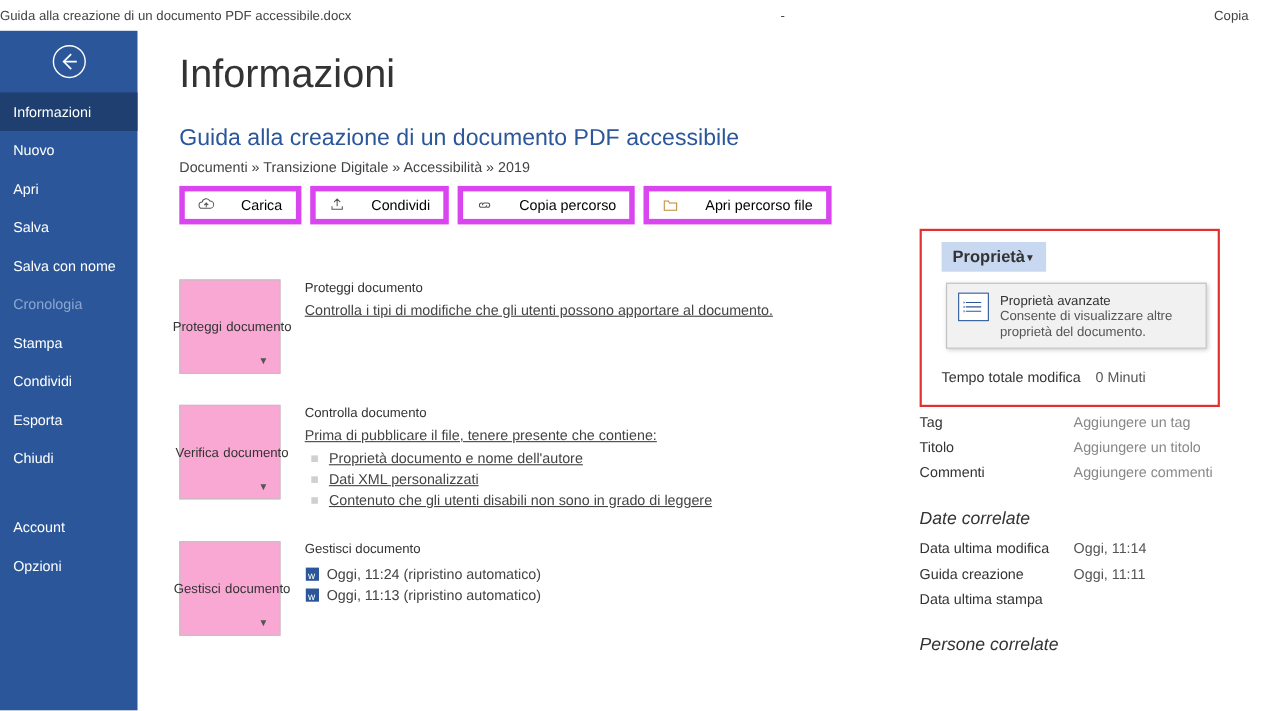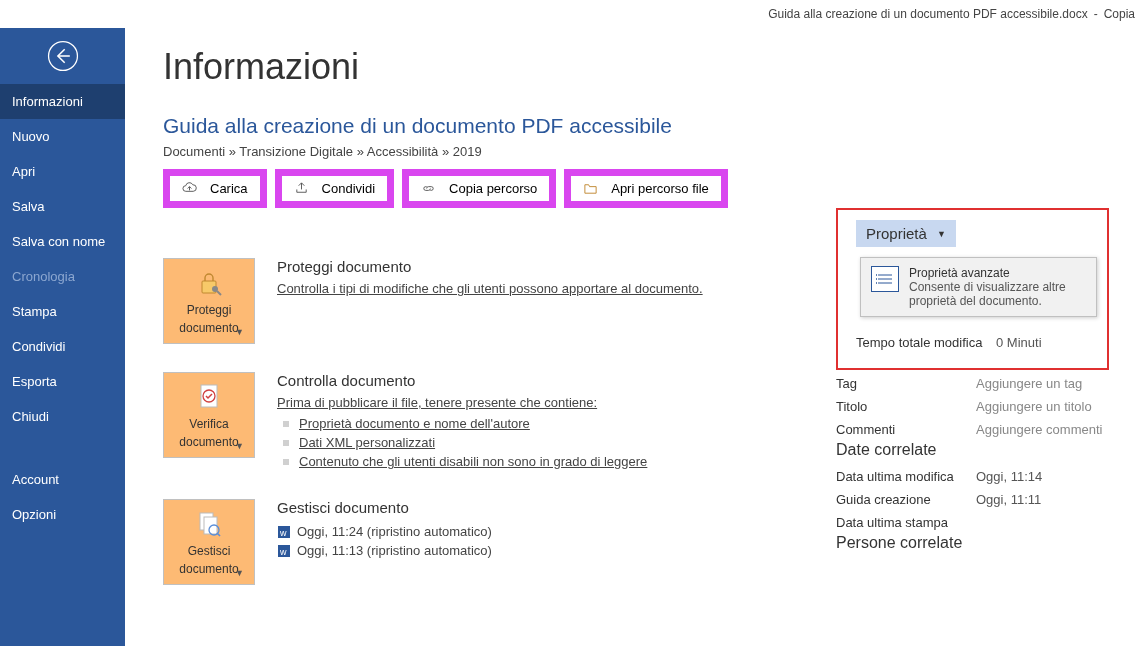--- a/index.html
+++ b/index.html
@@ -1,56 +1,56 @@
 <!DOCTYPE html>
 <html><head>
 <meta charset="utf-8">
 <style>
 * { margin: 0; padding: 0; box-sizing: border-box; font-family: "Segoe UI", Arial, sans-serif; }
 body { width: 1147px; height: 646px; background: #fff; overflow: hidden; display: flex; flex-direction: column; position: relative; }
-.titlebar { height: 28px; display: flex; align-items: center; justify-content: flex-end; padding-right: 12px; font-size: 12px; color: #444; gap: 6px; }
+.titlebar { height: 28px; display: flex; align-items: center; justify-content: space-between; padding-right: 12px; font-size: 12px; color: #444; gap: 6px; }
 .main { display: flex; flex: 1; }
 .sidebar { width: 125px; background: #2b579a; color: #fff; display: flex; flex-direction: column; }
 .back-btn { height: 56px; display: flex; align-items: center; justify-content: center; cursor: pointer; }
 .back-btn svg { width: 34px; height: 34px; }
 .nav-item { padding: 10px 12px; font-size: 13px; cursor: pointer; }
 .nav-item.active { background: #1e3f6f; }
 .nav-item.disabled { color: #8ca7d0; cursor: default; }
 .nav-spacer { height: 28px; }
 .content { flex: 1; padding: 18px 38px 0 38px; display: flex; gap: 26px; overflow: hidden; }
 .col-main { flex: 1; }
 .page-title { font-size: 36px; font-weight: 300; color: #333; margin-bottom: 26px; }
 .doc-title { font-size: 21px; color: #2b579a; margin-bottom: 6px; }
 .breadcrumb { font-size: 13px; color: #444; margin-bottom: 10px; }
 .btn-row { display: flex; gap: 8px; margin-bottom: 50px; }
-.btn { border: 7px solid #d946ef; background: #fff; padding: 5px 12px; font-size: 13px; display: flex; align-items: center; gap: 13px; cursor: pointer; justify-content: center; }
+.btn { border: 5px solid #d946ef; background: #fff; padding: 5px 12px; font-size: 13px; display: flex; align-items: center; gap: 24px; cursor: pointer; justify-content: center; }
 .btn svg { width: 15px; height: 15px; }
 .section { display: flex; gap: 22px; margin-bottom: 28px; }
-.big-btn { width: 92px; height: 86px; border: 1px solid #c0c0c0; background: #fdba74; display: flex; flex-direction: column; align-items: center; justify-content: center; gap: 4px; font-size: 12px; color: #333; text-align: center; cursor: pointer; position: relative; }
+.big-btn { width: 92px; height: 86px; border: 1px solid #c0c0c0; background: #f9a8d4; display: flex; flex-direction: row; align-items: center; justify-content: center; gap: 4px; font-size: 12px; color: #333; text-align: center; cursor: pointer; position: relative; }
 .big-btn .caret { position: absolute; bottom: 6px; right: 10px; font-size: 9px; color: #555; }
 .big-btn svg { width: 32px; height: 32px; }
-.section-body h2 { font-size: 15px; font-weight: 400; color: #333; margin-bottom: 6px; }
+.section-body h2 { font-size: 12px; font-weight: 400; color: #333; margin-bottom: 6px; }
 .section-body p, .section-body li { font-size: 13px; color: #444; text-decoration: underline; }
 .section-body ul { list-style: none; margin-top: 4px; }
 .section-body li { padding: 2px 0 2px 22px; position: relative; }
 .section-body li::before { content: ""; position: absolute; left: 6px; top: 7px; width: 6px; height: 6px; background: #d0d0d0; }
 .doc-line { display: flex; align-items: center; gap: 6px; font-size: 13px; color: #444; padding: 2px 0; }
 .doc-line svg { width: 14px; height: 14px; }
 .col-side { width: 273px; padding-top: 162px; }
 .highlight-box { border: 2px solid #e03030; padding: 10px 10px 14px 18px; margin-bottom: 2px; }
-.prop-dd { display: inline-flex; align-items: center; gap: 10px; background: #c8d8f0; padding: 5px 10px; font-size: 15px; color: #333; cursor: pointer; margin-bottom: 10px; }
+.prop-dd { display: inline-flex; align-items: center; gap: 0; background: #c8d8f0; padding: 5px 10px; font-size: 15px; color: #333; cursor: pointer; margin-bottom: 10px; font-weight: bold; }
 .tooltip { background: #f1f1f1; border: 1px solid #c0c0c0; box-shadow: 1px 1px 4px rgba(0,0,0,0.2); padding: 8px 10px; display: flex; gap: 10px; margin-bottom: 14px; margin-left: 4px; }
 .tooltip-icon { width: 28px; height: 26px; border: 1px solid #2b579a; display: flex; align-items: center; justify-content: center; flex-shrink: 0; background:#fff; }
 .tooltip-body .tt { font-size: 12px; font-weight: 400; color: #333; }
 .tooltip-body .td { font-size: 12px; color: #555; }
 .prop-row { display: flex; font-size: 13px; padding: 4px 0; }
 .prop-row .k { width: 140px; color: #333; }
 .prop-row .v { color: #555; }
 .prop-row .placeholder { color: #888; }
-.side-h { font-size: 16px; color: #333; margin: 0 0 6px 0; font-weight: 400; }
+.side-h { font-size: 16px; color: #333; margin: 22px 0 6px 0; font-weight: 400; font-style: italic; }
 </style>
 </head>
 <body>
 
 <div class="titlebar">
   <span>Guida alla creazione di un documento PDF accessibile.docx</span>
   <span>-</span>
   <span>Copia</span>
 </div>
 

